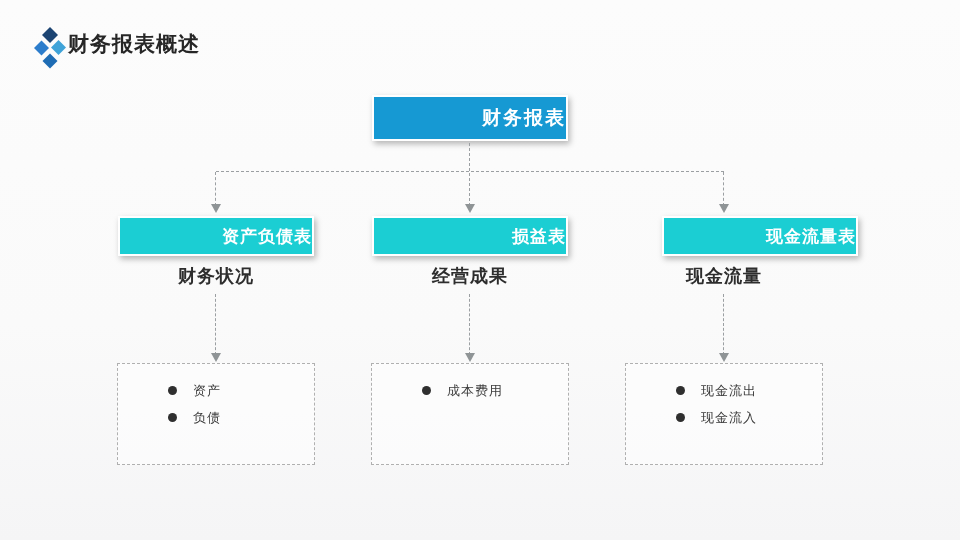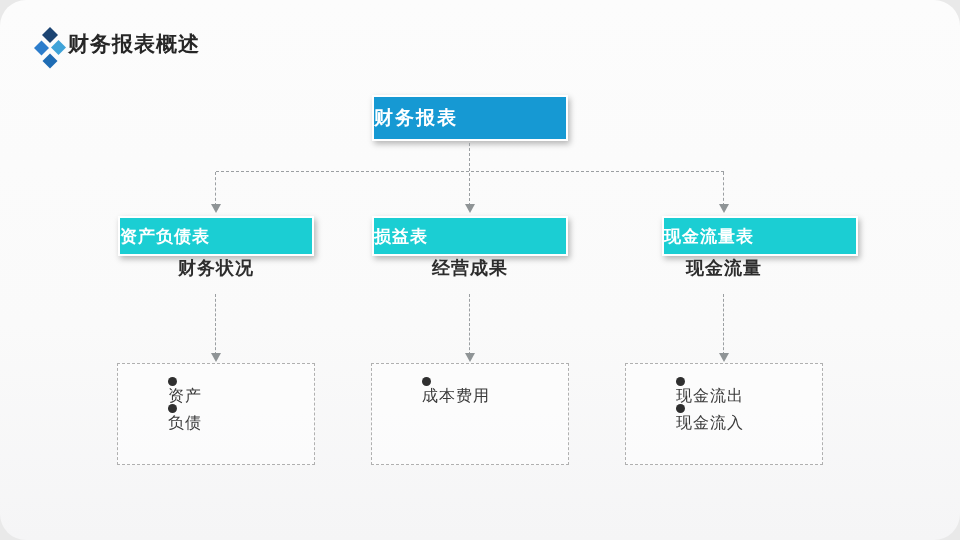--- a/index.html
+++ b/index.html
@@ -6,46 +6,45 @@
   body{
     font-family:"Liberation Sans","DejaVu Sans",sans-serif;
     background:#e9e9e9;
   }
   .slide{
     position:relative;
     width:960px;height:540px;
     margin:0 auto;
     background:linear-gradient(180deg,#fcfcfc 0%,#fafafa 60%,#f5f5f6 100%);
     overflow:hidden;
-    border-radius:26px;
   }
   
   .header-icon{position:absolute;left:34px;top:26px;width:32px;height:44px;}
   .slide-title{
     position:absolute;left:68px;top:30px;
     font-size:21px;font-weight:bold;color:#262626;letter-spacing:1px;
   }
   
   .node-box{
     position:absolute;
     width:196px;height:46px;
     box-sizing:border-box;
     border:2px solid #ffffff;
-    display:flex;align-items:center;justify-content:flex-start;
+    display:flex;align-items:center;justify-content:flex-end;
     color:#ffffff;font-weight:bold;
     box-shadow:2px 3px 6px rgba(0,0,0,0.28);
   }
   .root-box{left:372px;top:95px;background:#1699d3;font-size:19px;letter-spacing:2px;}
   .branch-box{top:216px;height:40px;background:#1bced3;font-size:17px;letter-spacing:1px;}
   .branch-box.b0{left:118px;}
   .branch-box.b1{left:372px;}
   .branch-box.b2{left:662px;}
   
   .caption{
-    position:absolute;top:256px;width:196px;
+    position:absolute;top:264px;width:196px;
     text-align:center;font-size:18px;font-weight:bold;color:#2d2d2d;letter-spacing:1px;
   }
   .caption.c0{left:118px;}
   .caption.c1{left:372px;}
   .caption.c2{left:626px;}
   
   .vline{position:absolute;width:0;border-left:1px dashed #9b9fa2;}
   .hline{position:absolute;height:0;border-top:1px dashed #9b9fa2;}
   .conn-h{left:216px;top:171px;width:508px;}
   .conn-root{left:469px;top:143px;height:63px;}
@@ -68,22 +67,22 @@
   
   .detail-box{
     position:absolute;top:363px;width:198px;height:102px;
     box-sizing:border-box;border:1px dashed #b0b0b0;background:rgba(255,255,255,0.5);
     padding:13px 6px 0 50px;
   }
   .detail-box.d0{left:117px;}
   .detail-box.d1{left:371px;}
   .detail-box.d2{left:625px;}
   .detail-item{
-    display:flex;align-items:flex-start;
-    height:27px;font-size:16px;color:#3a3a3a;letter-spacing:1px;flex-direction:column;
+    display:flex;align-items:center;
+    height:27px;font-size:13px;color:#3a3a3a;letter-spacing:1px;
   }
   .detail-item .bullet{
     width:9px;height:9px;border-radius:50%;background:#2f2f2f;
     margin-right:16px;flex:0 0 auto;
   }
 </style>
 </head>
 <body>
 
 <div class="slide">

